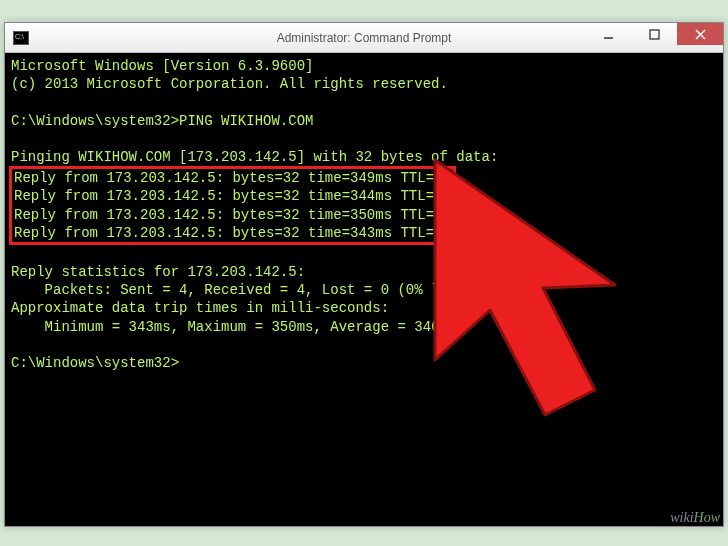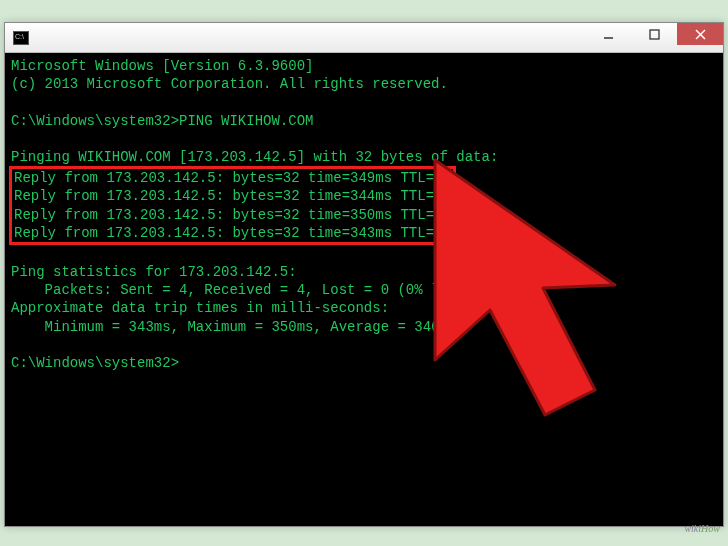--- a/index.html
+++ b/index.html
@@ -70,21 +70,21 @@
       color: #222;
     }
     .tbtn svg { display: block; }
     .tbtn.close {
       background: #c75050;
       color: #fff;
       height: 22px;
     }
     .terminal {
       background: #000;
-      color: #22c55e;
+      color: #bef264;
       height: calc(100% - 30px);
       padding: 4px 6px;
       font-size: 14px;
       line-height: 1.3;
       white-space: pre;
       overflow: hidden;
       font-family: Consolas, 'Courier New', monospace;
     }
     .highlight-box {
       border: 3px solid #ea1f1f;
@@ -96,37 +96,38 @@
     .cursor-arrow {
       position: absolute;
       top: 150px;
       left: 415px;
       width: 270px;
       height: 280px;
       pointer-events: none;
     }
     .watermark {
       position: absolute;
-      bottom: 12px;
+      bottom: 20px;
       right: 8px;
       color: #888;
       font-family: Georgia, serif;
-      font-size: 10px;
+      font-size: 14px;
       font-style: italic;
       text-align: center;
     }
     .watermark .wiki { color: #889; }
     .watermark .how { color: #7a9d6a; }
   </style>
 </head>
 <body>
 
 <div class="window">
   <div class="titlebar">
     <div class="titlebar-icon"></div>
+    <div class="titlebar-title">Administrator: Command Prompt</div>
     <div class="titlebar-buttons">
       <div class="tbtn">
         <svg width="11" height="11" viewBox="0 0 11 11">
             <line x1="1" y1="9" x2="10" y2="9" stroke="#333" stroke-width="1.5"></line>
           </svg>
       </div>
       <div class="tbtn">
         <svg width="11" height="11" viewBox="0 0 11 11">
             <rect x="1" y="1" width="9" height="9" fill="none" stroke="#333" stroke-width="1.3"></rect>
           </svg>
@@ -140,21 +141,21 @@
     </div>
   </div>
   <div class="terminal"><span>Microsoft Windows [Version 6.3.9600]</span>
 <span>(c) 2013 Microsoft Corporation. All rights reserved.</span>
 <span></span>
 <span>C:\Windows\system32&gt;PING WIKIHOW.COM</span>
 <span></span>
 <span>Pinging WIKIHOW.COM [173.203.142.5] with 32 bytes of data:</span>
 <span class="highlight-box"><span class="reply-line">Reply from 173.203.142.5: bytes=32 time=349ms TTL=45</span><span class="reply-line">Reply from 173.203.142.5: bytes=32 time=344ms TTL=45</span><span class="reply-line">Reply from 173.203.142.5: bytes=32 time=350ms TTL=45</span><span class="reply-line">Reply from 173.203.142.5: bytes=32 time=343ms TTL=45</span></span>
 <span></span>
-<span>Ping statistics for 173.203.142.5:</span>
+<span>Reply statistics for 173.203.142.5:</span>
 <span>    Packets: Sent = 4, Received = 4, Lost = 0 (0% loss),</span>
 <span>Approximate data trip times in milli-seconds:</span>
 <span>    Minimum = 343ms, Maximum = 350ms, Average = 346ms</span>
 <span></span>
 <span>C:\Windows\system32&gt;</span></div>
 </div>
 
 <svg class="cursor-arrow" viewBox="0 0 270 280">
   <path d="M 20 10 L 20 210 L 75 160 L 130 265 L 180 240 L 128 138 L 200 135 Z" fill="#ea1f1f" stroke="#8a0f0f" stroke-width="3" stroke-linejoin="round"></path>
 </svg>

